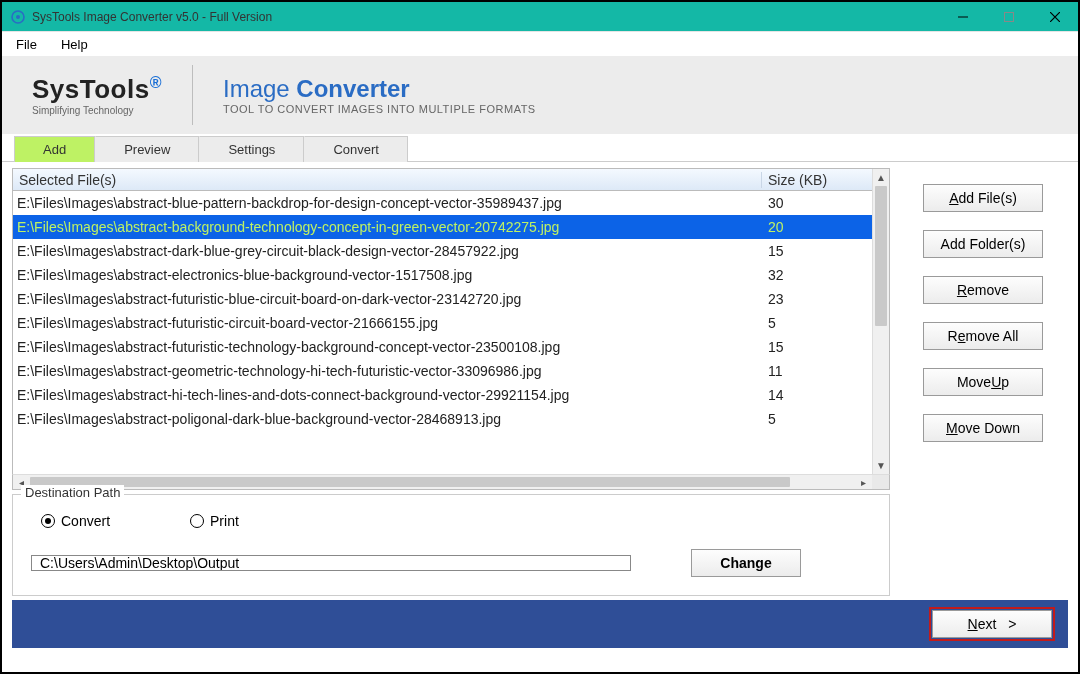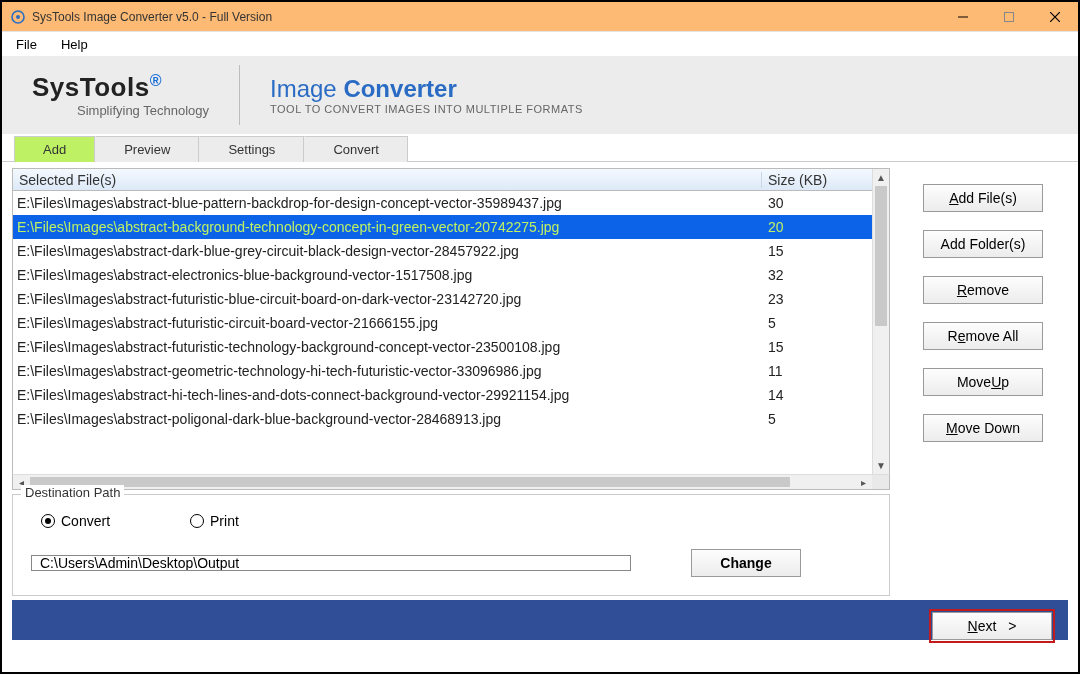--- a/index.html
+++ b/index.html
@@ -14,21 +14,21 @@
     overflow: hidden;
     border: 2px solid #000;
   }
 
   
   .titlebar {
     height: 30px;
     display: flex;
     align-items: center;
     padding: 0 0 0 8px;
-    background: #fdba74;
+    background: #14b8a6;
     border-bottom: 1px solid #e5e5e5;
   }
   .titlebar .app-icon {
     width: 16px; height: 16px; margin-right: 6px;
     display: inline-flex; align-items: center; justify-content: center;
   }
   .titlebar .title { flex: 0 0 auto; font-size: 12px; color: #333; }
   .titlebar .spacer { flex: 1; }
   .win-btn {
     width: 46px; height: 30px;
@@ -52,21 +52,21 @@
   .headerband {
     height: 78px;
     background: #ececec;
     display: flex;
     align-items: center;
     padding: 0 20px 0 30px;
   }
   .logo-block { padding-right: 30px; border-right: 1px solid #bdbdbd; height: 60px; display: flex; flex-direction: column; justify-content: center; }
   .logo-line1 { font-size: 26px; font-weight: 700; letter-spacing: .5px; color: #222; font-family: "Segoe UI", Arial, sans-serif; }
   .logo-line1 sup { color: #1a6fd6; font-size: 16px; vertical-align: top; }
-  .logo-line2 { font-size: 13px; color: #666; margin-left: 45px; }
+  .logo-line2 { font-size: 10px; color: #666; }
   .product-block { padding-left: 30px; }
   .product-name { font-size: 24px; font-weight: 400; color: #2a6cc4; }
   .product-name b { font-weight: 700; }
   .product-tag { font-size: 11px; color: #666; letter-spacing: .5px; }
 
   
   .tabs {
     height: 28px;
     display: flex;
     background: #fff;
@@ -211,25 +211,25 @@
     justify-content: center;
     padding: 0 10px;
     cursor: default;
     font-family: inherit;
   }
   .btn .ul { text-decoration: underline; }
   .right-pane .btn { width: 120px; }
 
   
   .footer {
-    height: 40px;
+    height: 48px;
     margin: 4px 10px 0 10px;
     background: #2f4e97;
     display: flex;
-    align-items: flex-end;
+    align-items: center;
     justify-content: flex-end;
     padding-right: 16px;
   }
   .next-btn {
     width: 120px;
     height: 28px;
     background: linear-gradient(#fdfdfd, #ececec);
     border: 1px solid #9a9a9a;
     outline: 2px solid #c21b1b;
     outline-offset: 1px;

